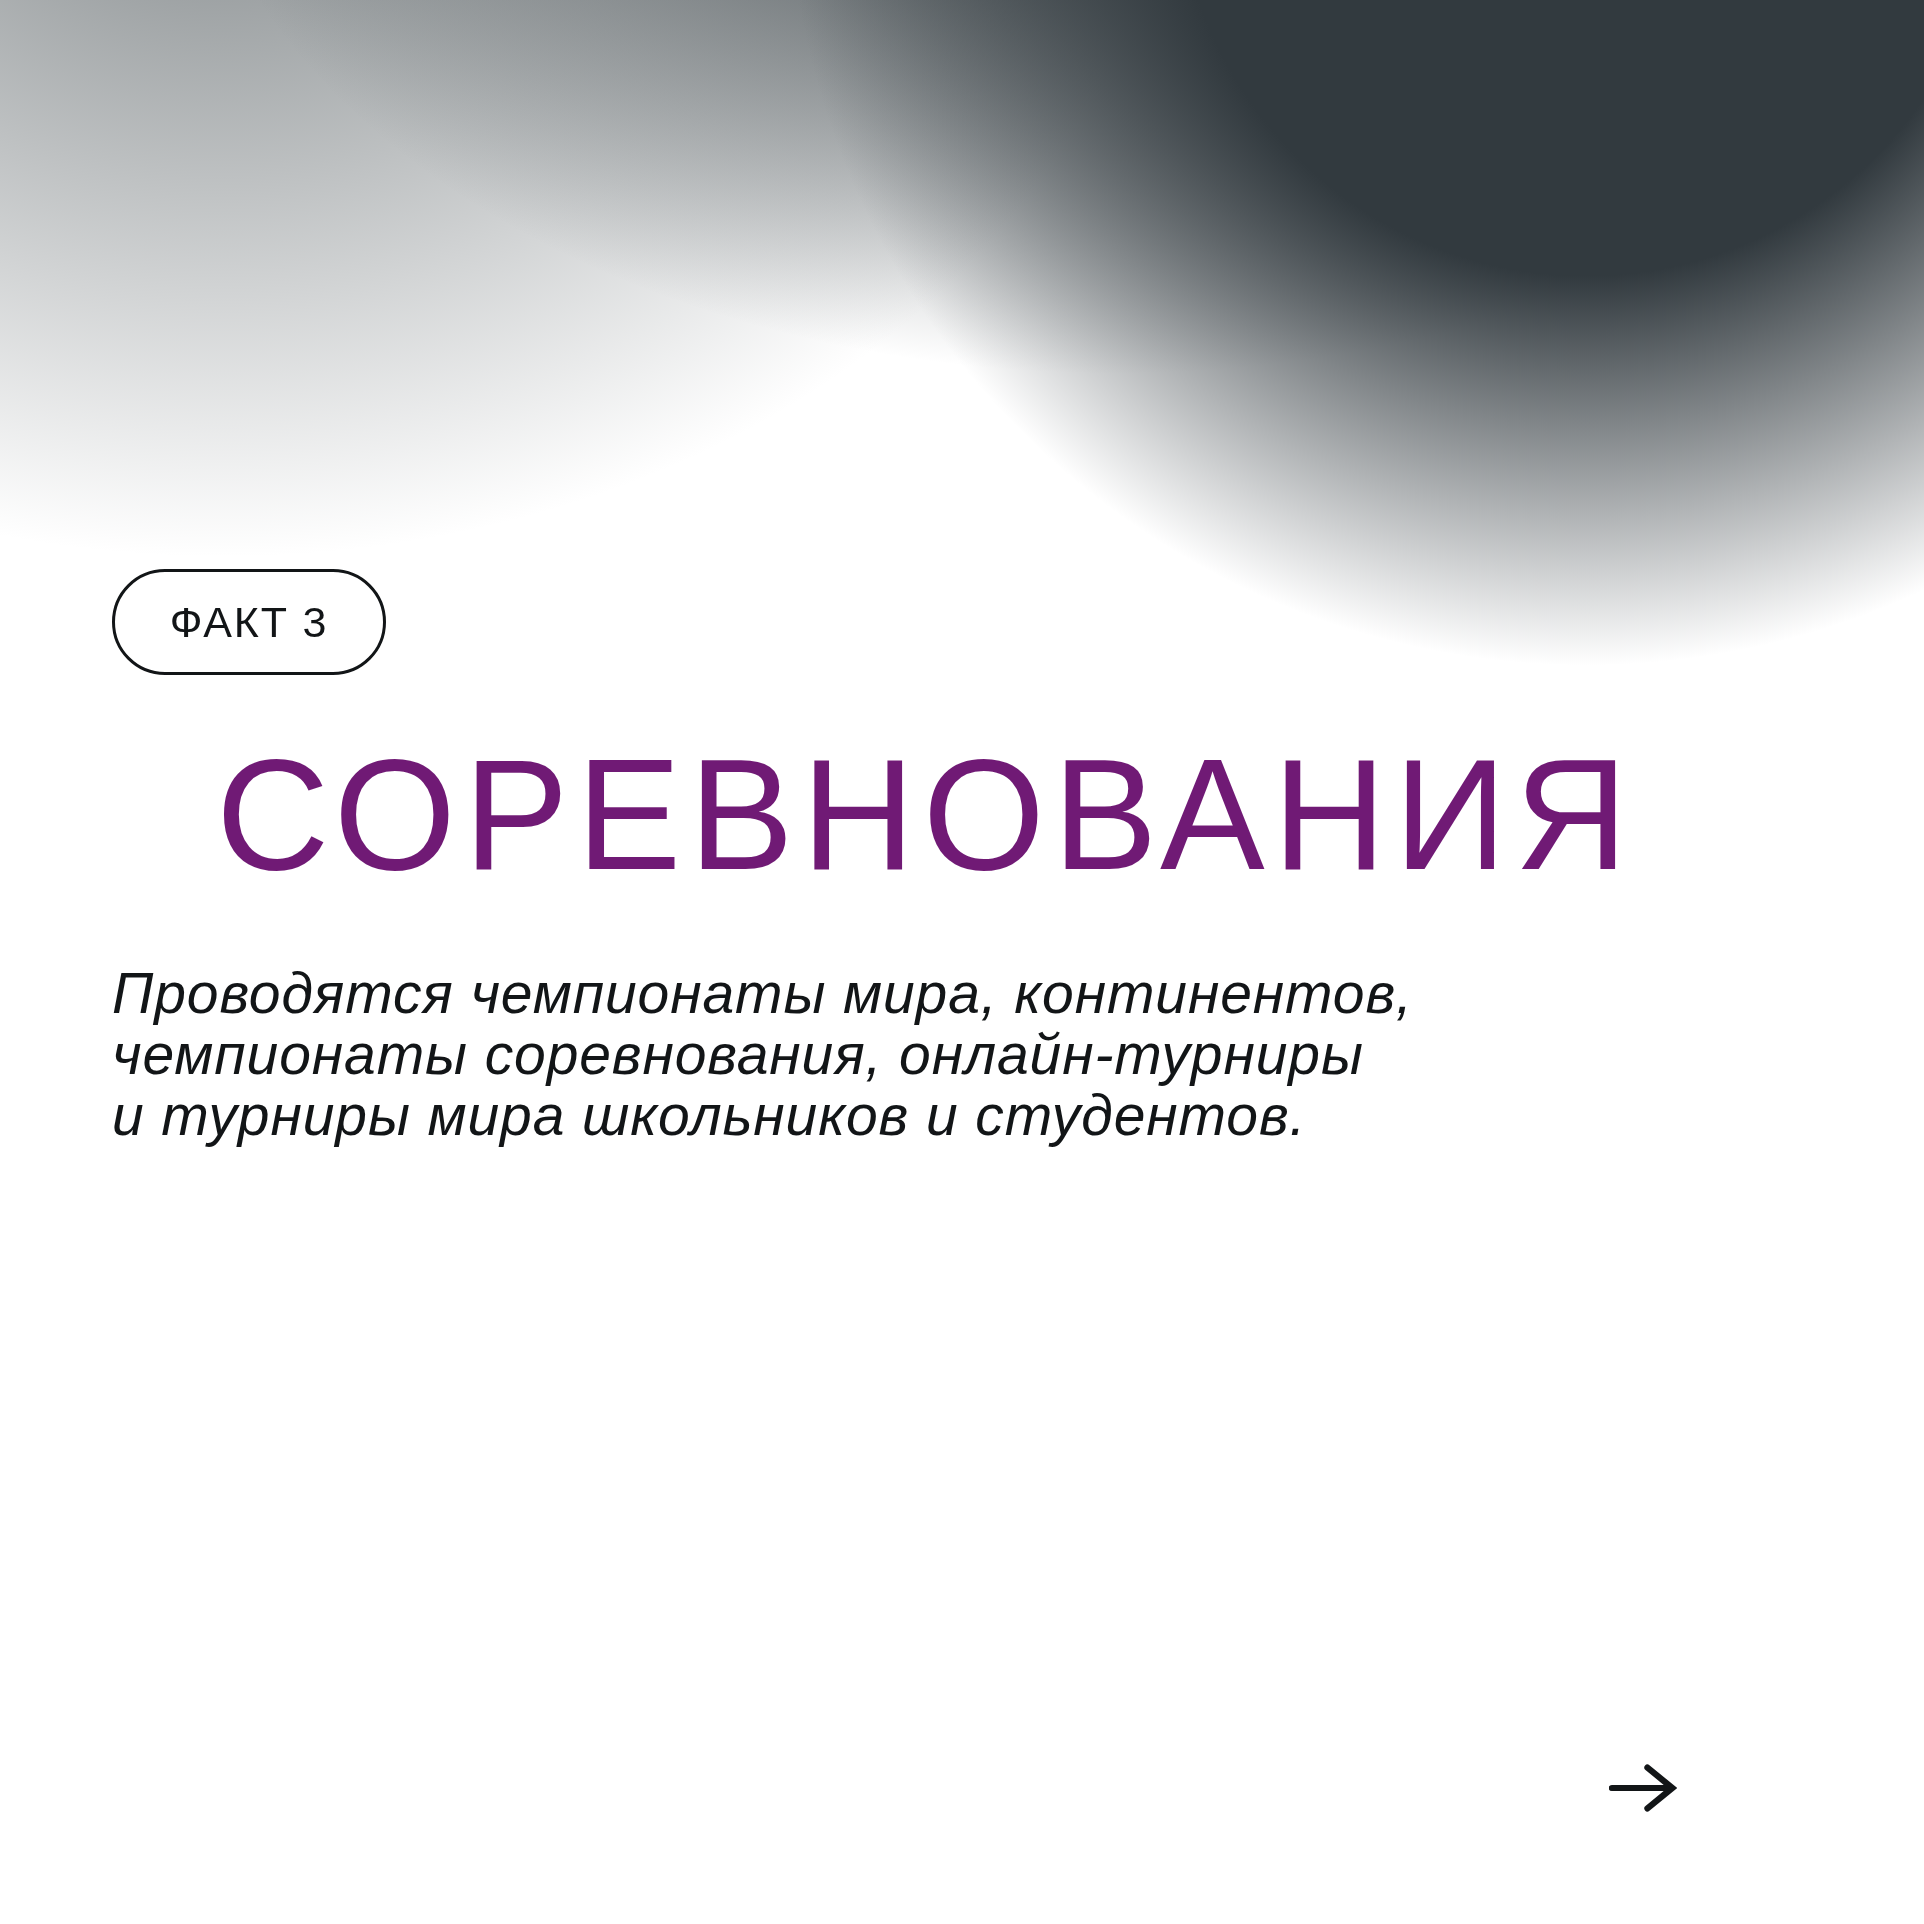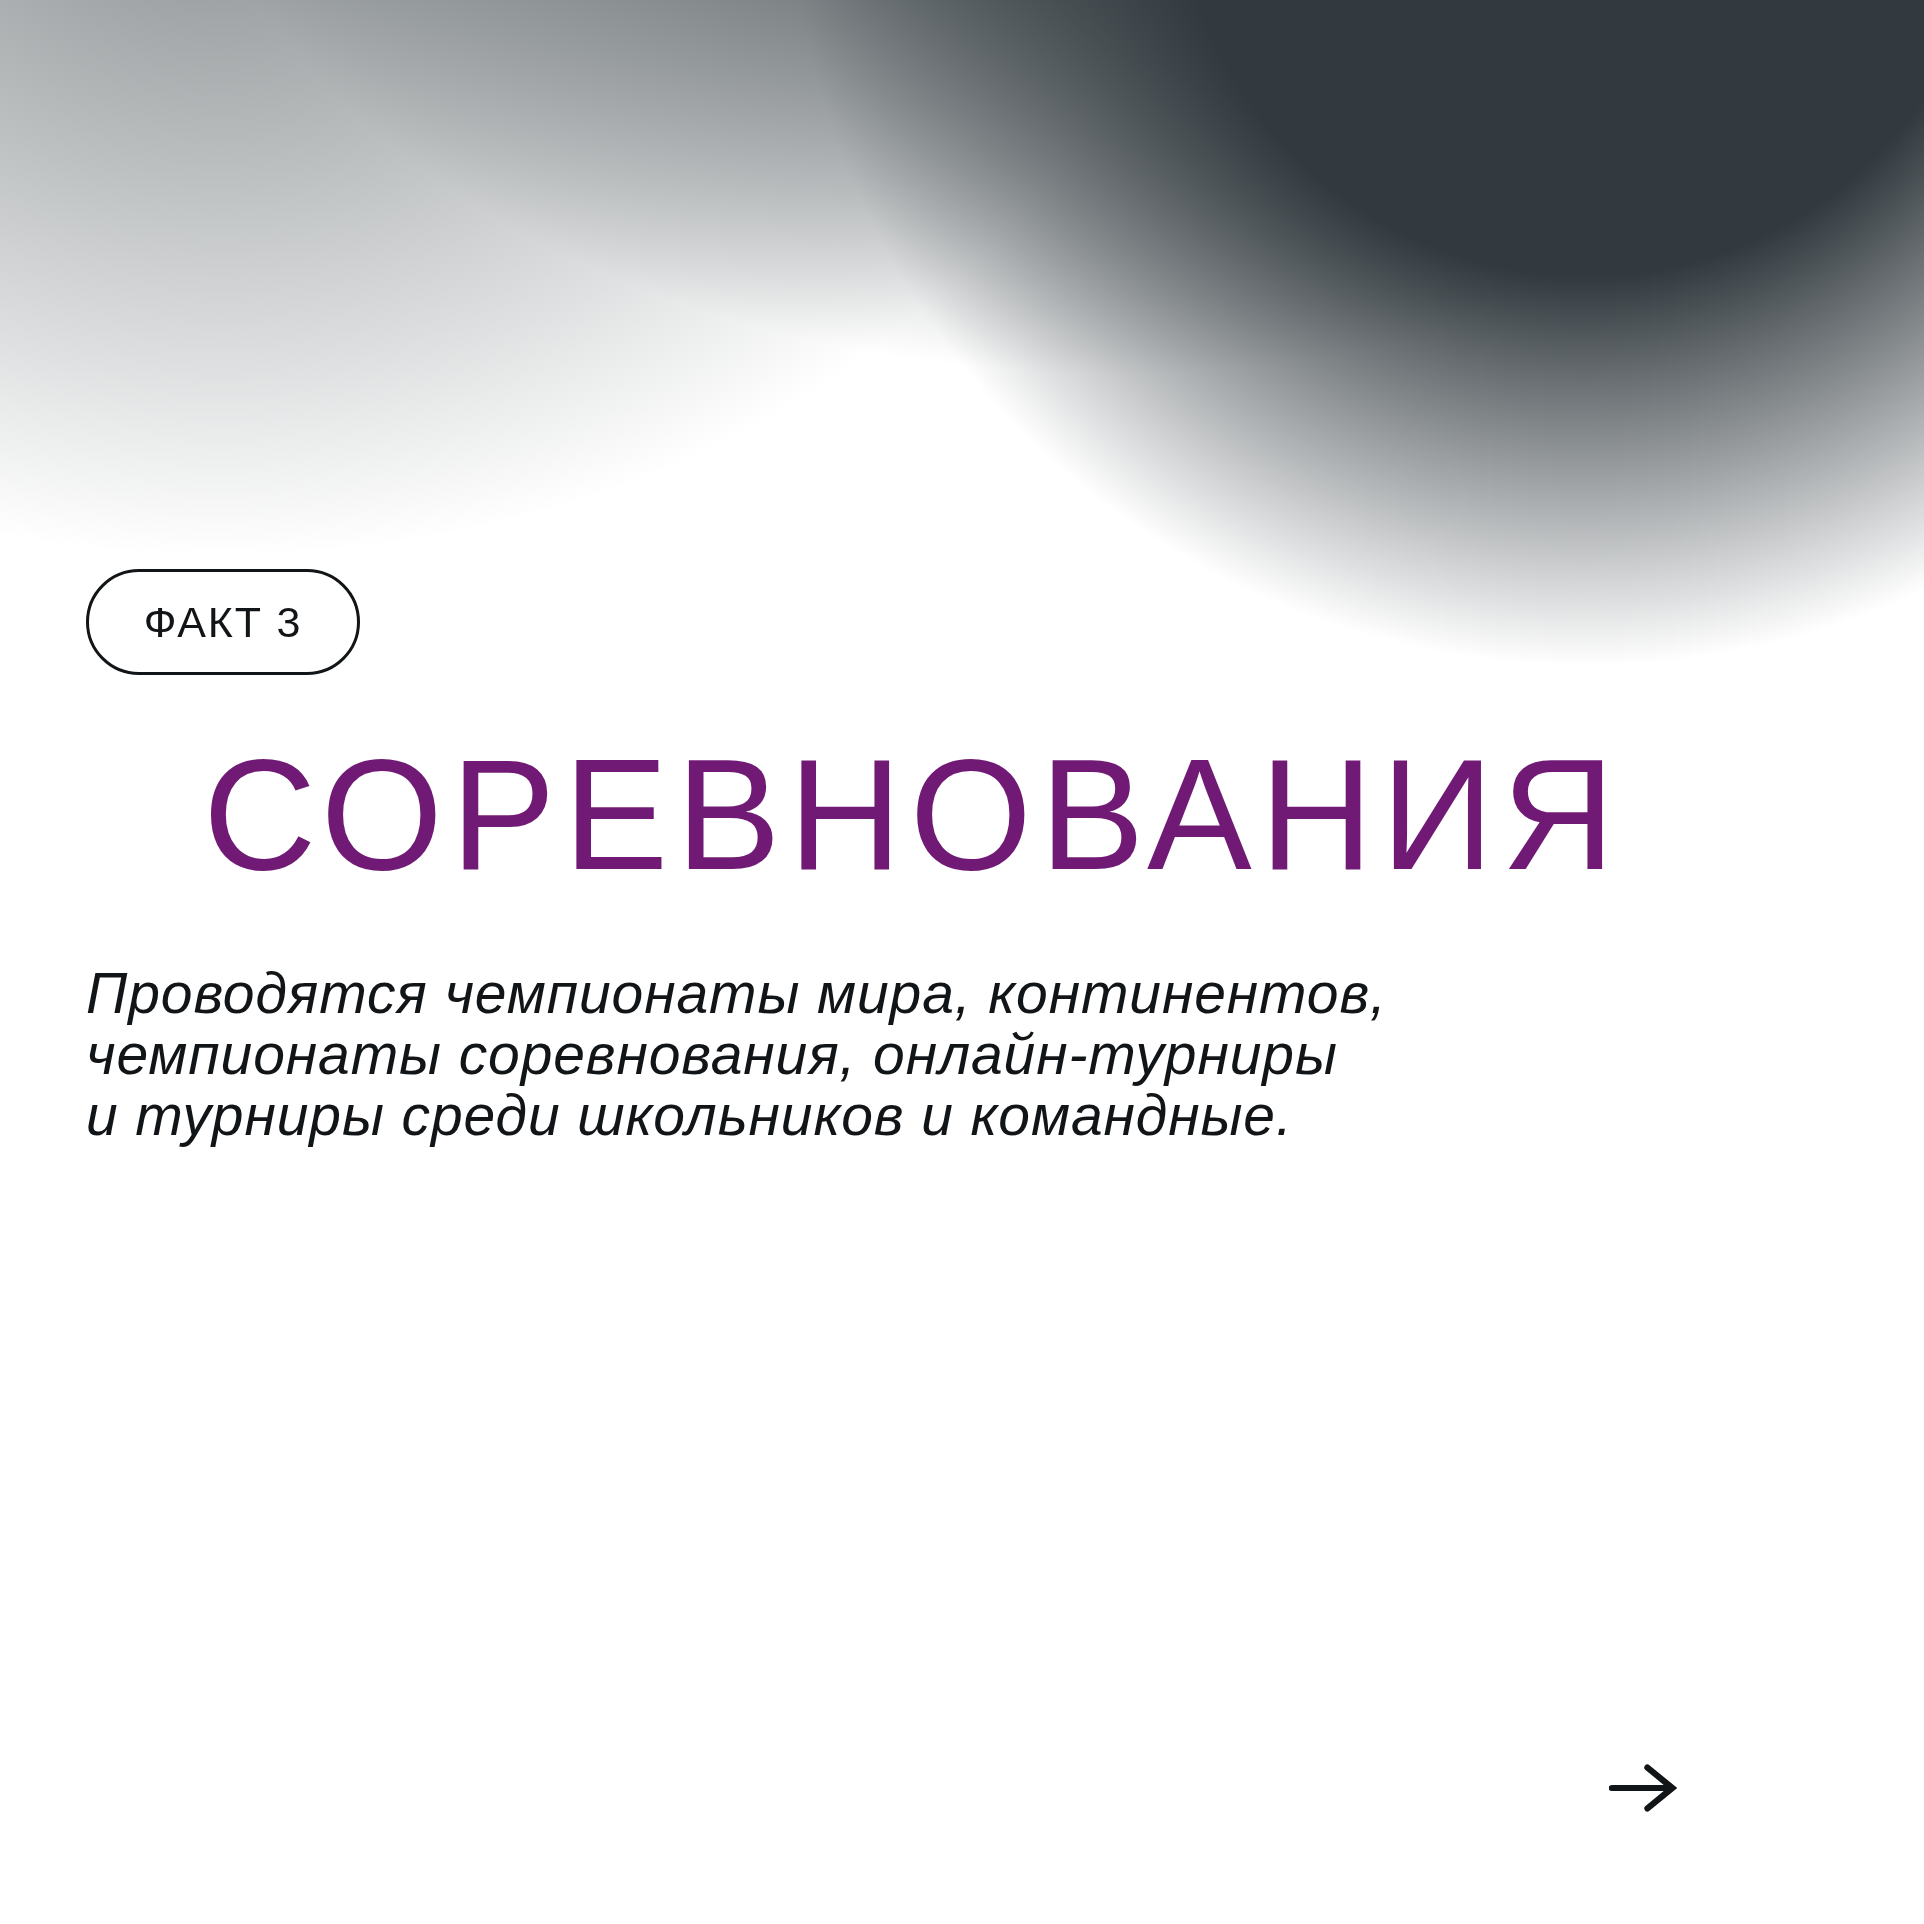--- a/index.html
+++ b/index.html
@@ -21,21 +21,21 @@
     position: absolute;
     inset: 0;
     background:
       radial-gradient(1025px 1025px at 1586px -134px, #323a3f 0%, #323a3f 40%, rgba(50,58,63,0) 78%),
       radial-gradient(1337px 891px at 1114px -250px, #464e52 0%, #464e52 15%, rgba(70,78,82,0) 70%),
       radial-gradient(1248px 980px at 223px -178px, #919698 0%, #919698 10%, rgba(145,150,152,0) 75%);
     pointer-events: none;
   }
   .content {
     position: relative;
-    padding-left: 86px;
+    padding-left: 112px;
     padding-right: 178px;
   }
   .badge {
     display: inline-flex;
     align-items: center;
     justify-content: center;
     box-sizing: border-box;
     margin-top: 569px;
     height: 106px;
     min-width: 274px;
@@ -99,21 +99,21 @@
   <div class="content">
     <div class="badge">
       <span class="badge-label">ФАКТ 3</span>
     </div>
 
     <h1 class="title">СОРЕВНОВАНИЯ</h1>
 
     <p class="description">
       <span class="line">Проводятся чемпионаты мира, континентов,</span>
       <span class="line">чемпионаты соревнования, онлайн-турниры</span>
-      <span class="line">и турниры среди школьников и командные.</span>
+      <span class="line">и турниры мира школьников и студентов.</span>
     </p>
   </div>
 
   <button class="next-arrow">
     <svg viewBox="0 0 76 54" fill="none" xmlns="http://www.w3.org/2000/svg">
       <path d="M3 27 H69 M43 4 L71 27 L43 50" stroke="#121517" stroke-width="7" stroke-linecap="round" stroke-linejoin="miter"></path>
     </svg>
   </button>
 </div>
 

